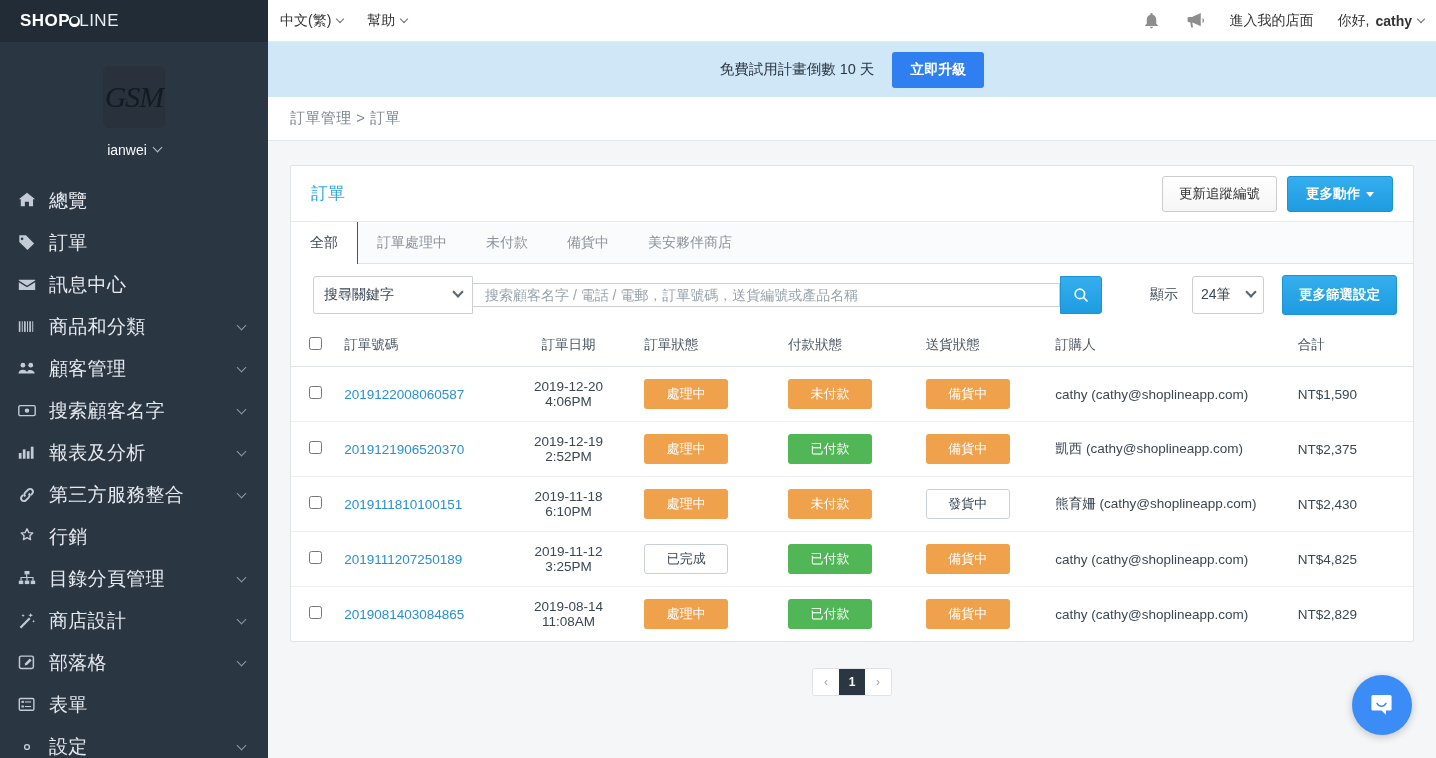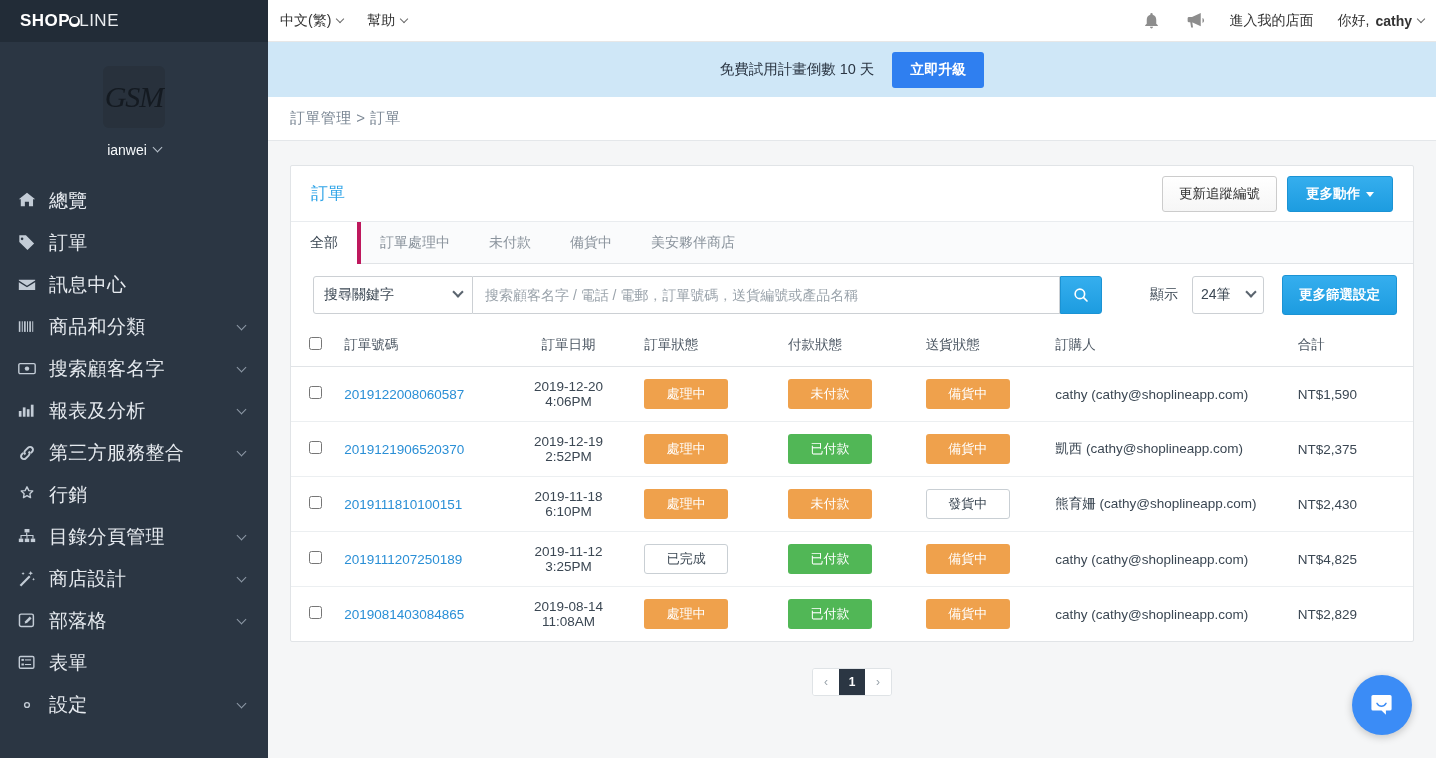--- a/index.html
+++ b/index.html
@@ -205,21 +205,21 @@
   .tab {
     display: flex; align-items: center;
     padding: 0 19px;
     font-size: 14px; color: #8a939c;
     cursor: pointer;
     border-right: 1px solid transparent;
   }
   .tab.active {
     background: #ffffff;
     color: #3b4753;
-    border-right: 4px solid #be185d;
+    border-right: 1px solid #be185d;
     font-weight: 400;
     margin-bottom: -1px;
     padding-bottom:1px;
   }
 
   
   #searchrow {
     height: 62px; display: flex; align-items: center;
     padding: 0 16px;
   }
@@ -231,21 +231,21 @@
     font-size: 14px; color: #3b4753;
     cursor: pointer; position: relative; margin-left: 6px;
   }
   #sel-keyword .chev {
     margin-left: auto;
     width: 8px; height: 8px;
     border-right: 2px solid #5a646e; border-bottom: 2px solid #5a646e;
     transform: rotate(45deg); position: relative; top:-3px;
   }
   #search-input {
-    flex: 1; height: 38px;
+    flex: 1; height: 24px;
     border: 1px solid #ccd0d4; border-left: none;
     padding: 0 12px; font-size: 14px;
     font-family: inherit;
     color: #3b4753; outline: none;
   }
   #search-input::placeholder { color: #9aa3ab; }
   #search-btn {
     width: 42px; height: 38px;
     background: linear-gradient(#35aeee,#1d9ce0);
     border: 1px solid #1b93d4; border-radius: 0 3px 3px 0;
@@ -395,20 +395,31 @@
           <svg width="18" height="18" viewBox="0 0 22 22">
             <rect x="1" y="4" width="1.9" height="13"></rect>
             <rect x="4.6" y="4" width="1.2" height="13"></rect>
             <rect x="7.4" y="4" width="2" height="13"></rect>
             <rect x="11" y="4" width="1.2" height="13"></rect>
             <rect x="13.8" y="4" width="2" height="13"></rect>
             <rect x="17.4" y="4" width="1.2" height="13"></rect>
           </svg>
         </span>
         <span class="nav-label">商品和分類</span>
+        <span class="nav-caret"></span>
+      </div>
+      <div class="nav-item">
+        <span class="nav-ico">
+          <svg width="18" height="18" viewBox="0 0 22 22">
+            <circle cx="6" cy="6.4" r="2.9"></circle>
+            <circle cx="15.6" cy="6.4" r="2.9"></circle>
+            <path d="M.6 16.6c0-3 2.4-4.8 5.4-4.8s5.4 1.8 5.4 4.8zM10.8 16.6c.1-2.2 1.2-3.6 2.6-4.3 2.7-.5 7 .9 7 4.3z"></path>
+          </svg>
+        </span>
+        <span class="nav-label">顧客管理</span>
         <span class="nav-caret"></span>
       </div>
       <div class="nav-item">
         <span class="nav-ico">
           <svg width="18" height="18" viewBox="0 0 22 22">
             <rect x="1" y="4.4" width="20" height="12.2" rx="1.6" fill="none" stroke="#c3ccd6" stroke-width="1.7"></rect>
             <circle cx="11" cy="10.5" r="2.7"></circle>
           </svg>
         </span>
         <span class="nav-label">搜索顧客名字</span>

